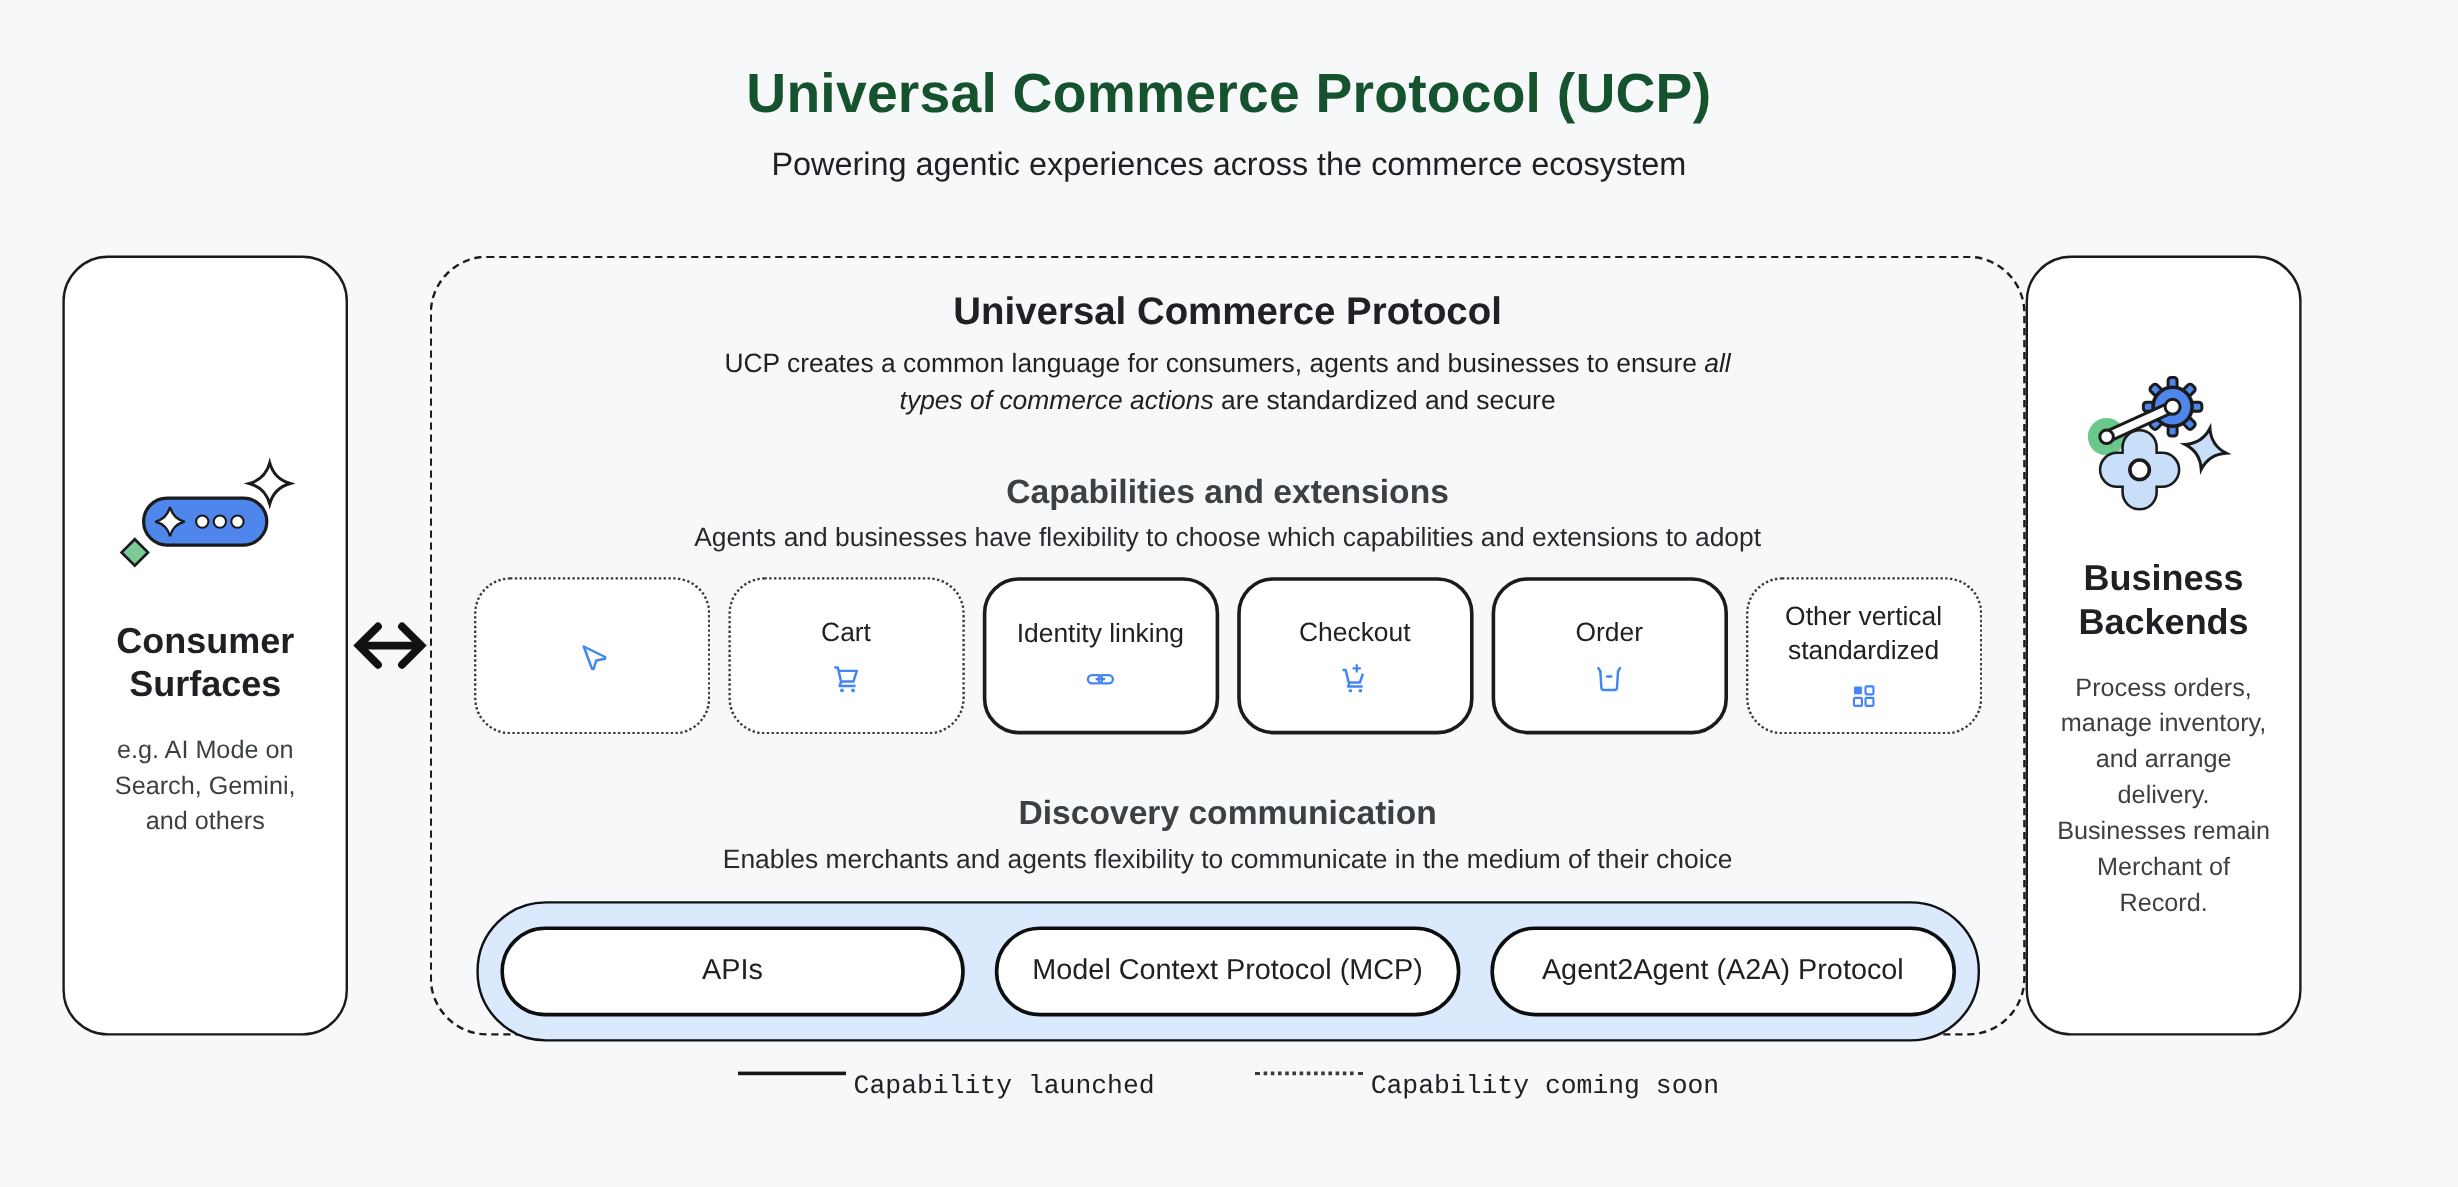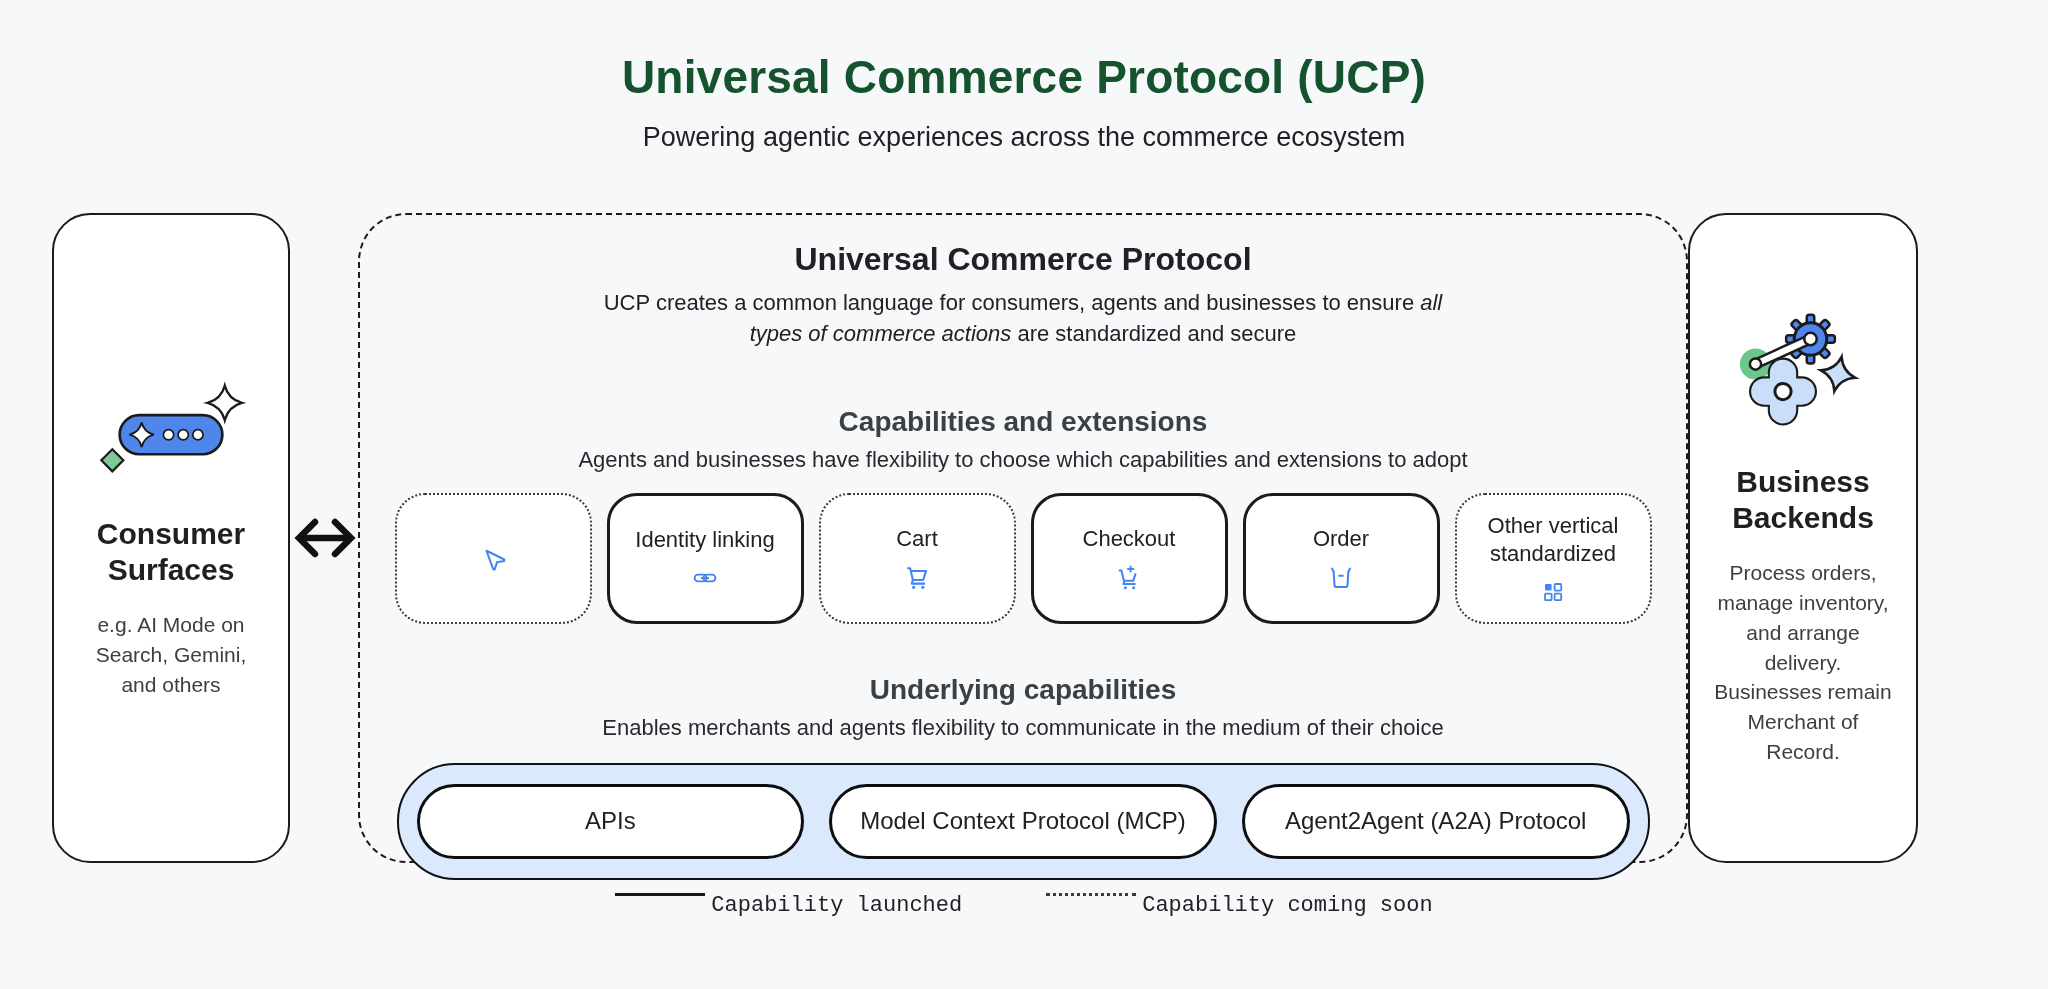--- a/index.html
+++ b/index.html
@@ -59,21 +59,21 @@
   }
   .ucp h2 { font-size: 32px; font-weight: 600; color: #202124; }
   .ucp .ucp-sub {
     margin: 10px auto 0;
     max-width: 880px;
     font-size: 22px;
     line-height: 1.4;
     color: #202124;
   }
   .ucp h3 { font-size: 28px; font-weight: 600; color: #3c4043; }
-  .h3-caps { margin-top: 56px; }
+  .h3-caps { margin-top: 44px; }
   .h3-comm { margin-top: 50px; }
   .sect-sub { margin-top: 9px; font-size: 22px; color: #28292c; }
 
   
   .cap-row {
     margin-top: 20px;
     display: flex;
     justify-content: center;
     gap: 15px;
   }
@@ -177,39 +177,39 @@
       <div class="cap-box coming-soon">
         <span class="cap-icon">
           <svg width="26" height="26" viewBox="0 0 24 24">
             <g transform="rotate(-42 12 12)">
               <path d="M12 3 L5.2 20 L6.1 20.9 L12 17.4 L17.9 20.9 L18.8 20 Z" fill="none" stroke="#4285f4" stroke-width="1.9" stroke-linejoin="round"></path>
             </g>
           </svg>
         </span>
       </div>
 
-      <div class="cap-box launched">
-        <span class="cap-label">Identity linking</span>
-        <span class="cap-icon">
-          <svg width="28" height="24" viewBox="0 0 24 24">
-            <rect x="1.6" y="8.6" width="12" height="6.8" rx="3.4" fill="none" stroke="#4285f4" stroke-width="1.9"></rect>
-            <rect x="10.4" y="8.6" width="12" height="6.8" rx="3.4" fill="none" stroke="#4285f4" stroke-width="1.9"></rect>
-            <line x1="8" y1="12" x2="16" y2="12" stroke="#4285f4" stroke-width="1.9"></line>
-          </svg>
-        </span>
-      </div>
-
       <div class="cap-box coming-soon">
         <span class="cap-label">Cart</span>
         <span class="cap-icon">
           <svg width="26" height="26" viewBox="0 0 24 24">
             <path d="M3 3 h2.7 l2.5 10.8 h9.5 l2.6-8.2 H6.4" fill="none" stroke="#4285f4" stroke-width="1.9" stroke-linejoin="round"></path>
             <path d="M8.2 13.8 L7.1 17.2 H19.4" fill="none" stroke="#4285f4" stroke-width="1.9" stroke-linejoin="round"></path>
             <circle cx="8.9" cy="20.6" r="1.45" fill="#4285f4"></circle>
             <circle cx="17.4" cy="20.6" r="1.45" fill="#4285f4"></circle>
+          </svg>
+        </span>
+      </div>
+
+      <div class="cap-box launched">
+        <span class="cap-label">Identity linking</span>
+        <span class="cap-icon">
+          <svg width="28" height="24" viewBox="0 0 24 24">
+            <rect x="1.6" y="8.6" width="12" height="6.8" rx="3.4" fill="none" stroke="#4285f4" stroke-width="1.9"></rect>
+            <rect x="10.4" y="8.6" width="12" height="6.8" rx="3.4" fill="none" stroke="#4285f4" stroke-width="1.9"></rect>
+            <line x1="8" y1="12" x2="16" y2="12" stroke="#4285f4" stroke-width="1.9"></line>
           </svg>
         </span>
       </div>
 
       <div class="cap-box launched">
         <span class="cap-label">Checkout</span>
         <span class="cap-icon">
           <svg width="26" height="26" viewBox="0 0 24 24">
             <path d="M13.5 1.2 v5 M11 3.7 h5" stroke="#4285f4" stroke-width="1.7" stroke-linecap="round" fill="none"></path>
             <path d="M2.6 5 h2.4 l2.3 9.6 h8.6 l2.3-6.8" fill="none" stroke="#4285f4" stroke-width="1.9" stroke-linejoin="round"></path>
@@ -238,21 +238,21 @@
             <rect x="4" y="4" width="6.6" height="6.6" rx="1" fill="#4285f4"></rect>
             <rect x="13.6" y="4" width="6.6" height="6.6" rx="1" fill="none" stroke="#4285f4" stroke-width="1.8"></rect>
             <rect x="4" y="13.6" width="6.6" height="6.6" rx="1" fill="none" stroke="#4285f4" stroke-width="1.8"></rect>
             <rect x="13.6" y="13.6" width="6.6" height="6.6" rx="1" fill="none" stroke="#4285f4" stroke-width="1.8"></rect>
           </svg>
         </span>
       </div>
 
     </div>
 
-    <h3 class="h3-comm">Underlying capabilities</h3>
+    <h3 class="h3-comm">Discovery communication</h3>
     <p class="sect-sub">Enables merchants and agents flexibility to communicate in the medium of their choice</p>
 
     <div class="comm">
       <div class="pill">APIs</div>
       <div class="pill">Model Context Protocol (MCP)</div>
       <div class="pill">Agent2Agent (A2A) Protocol</div>
     </div>
   </div>
 
   <svg class="arrow a-right" width="66" height="52" viewBox="0 0 66 52">

